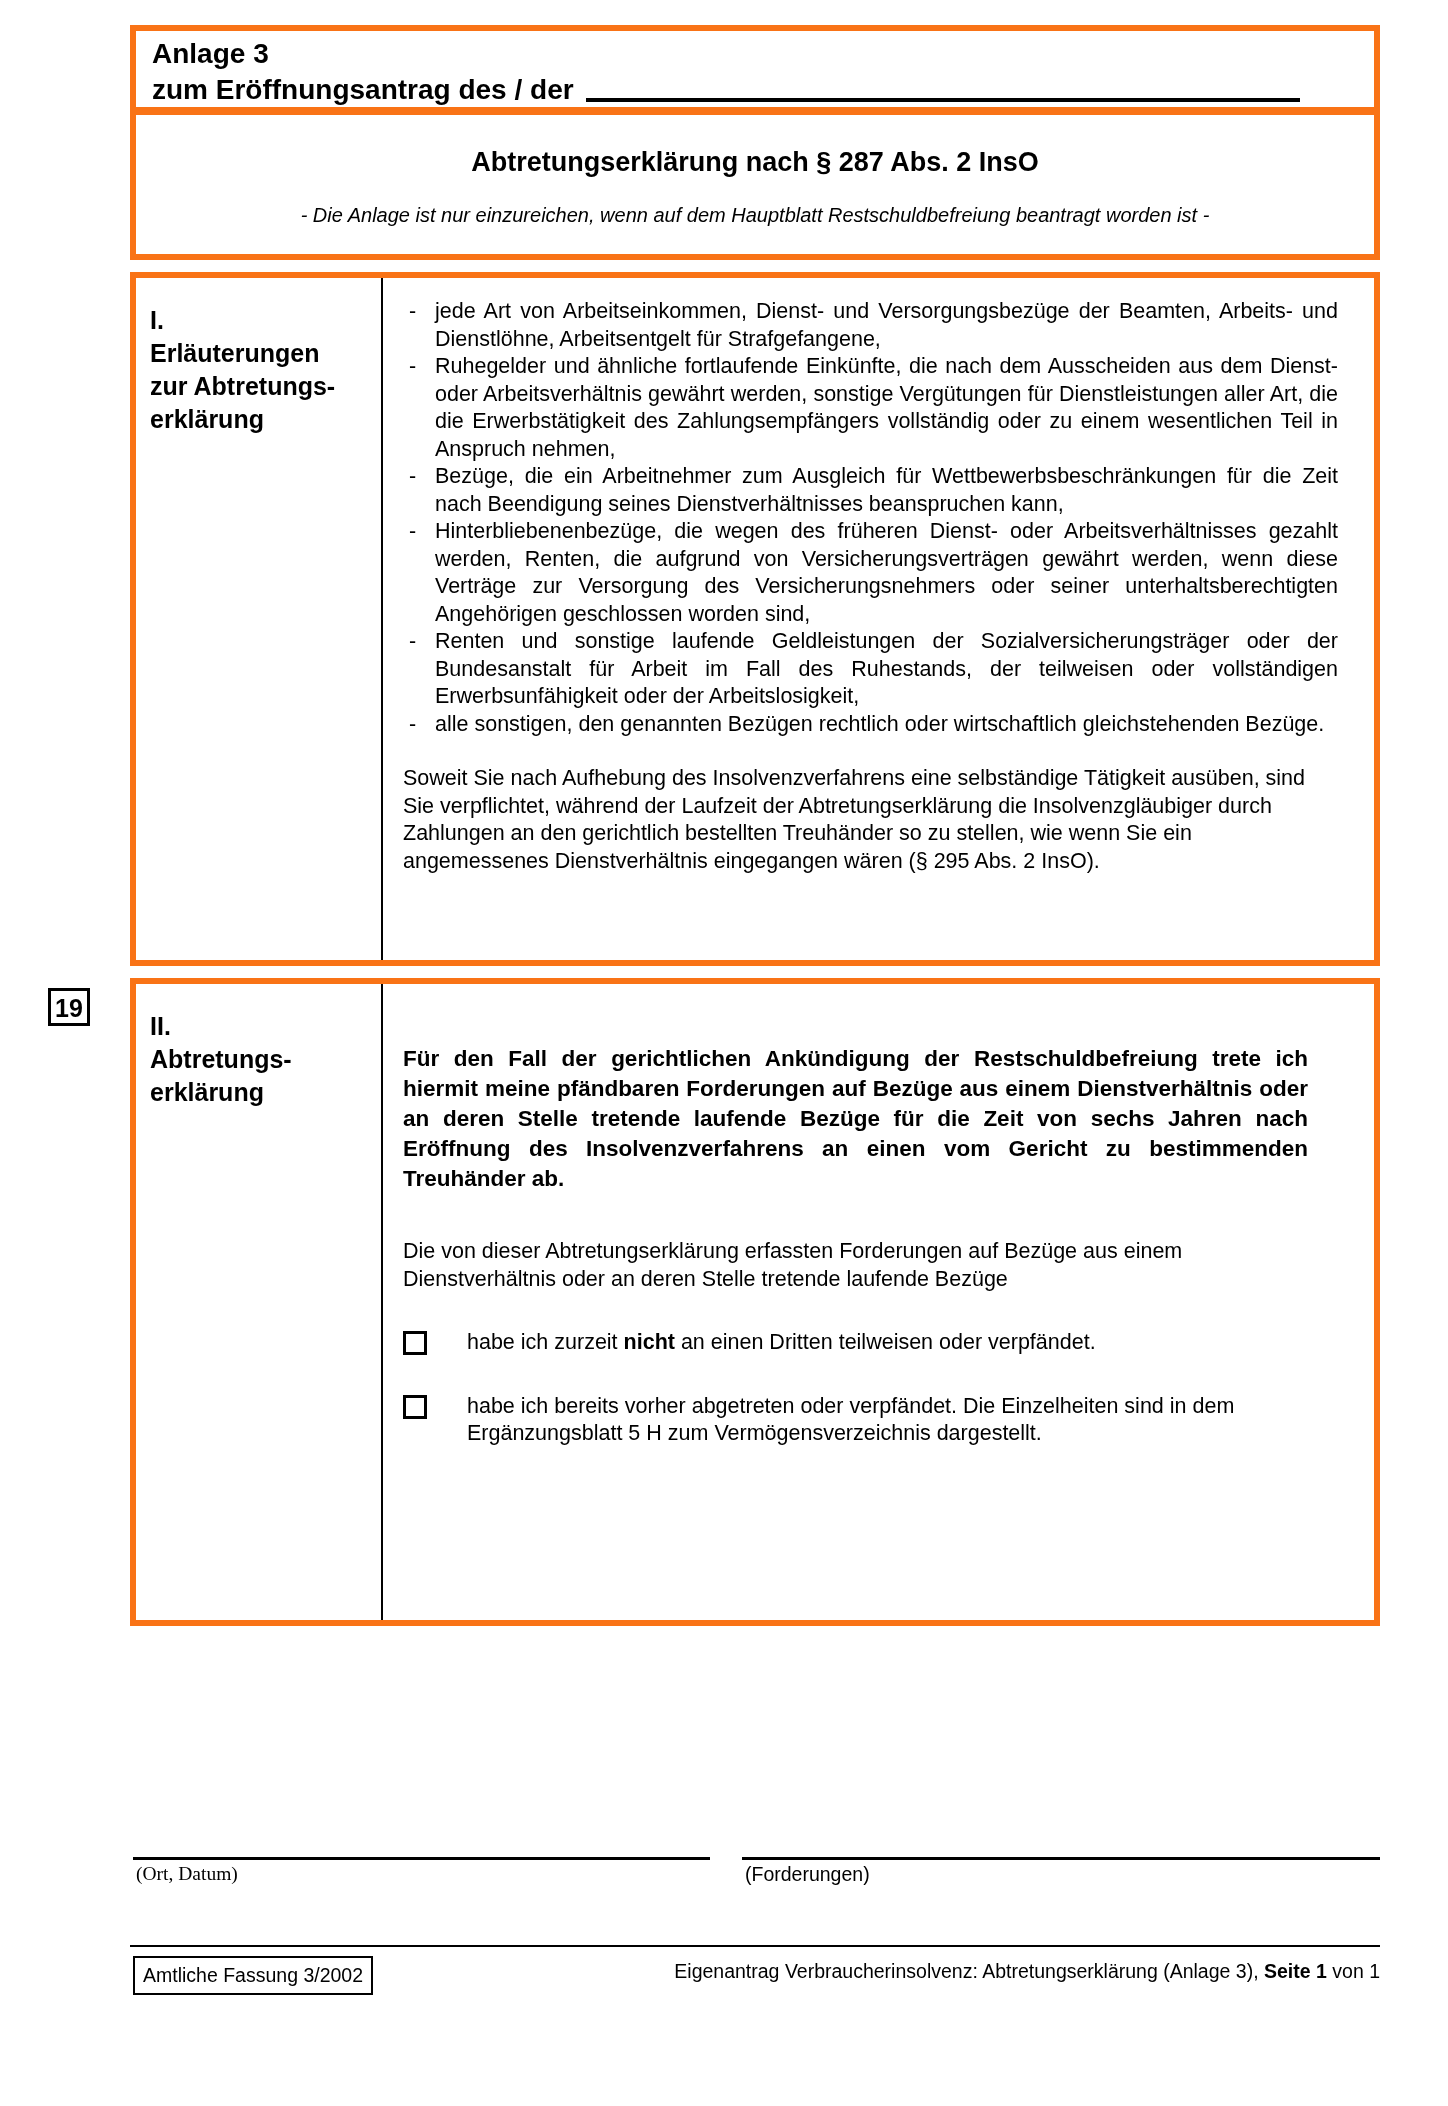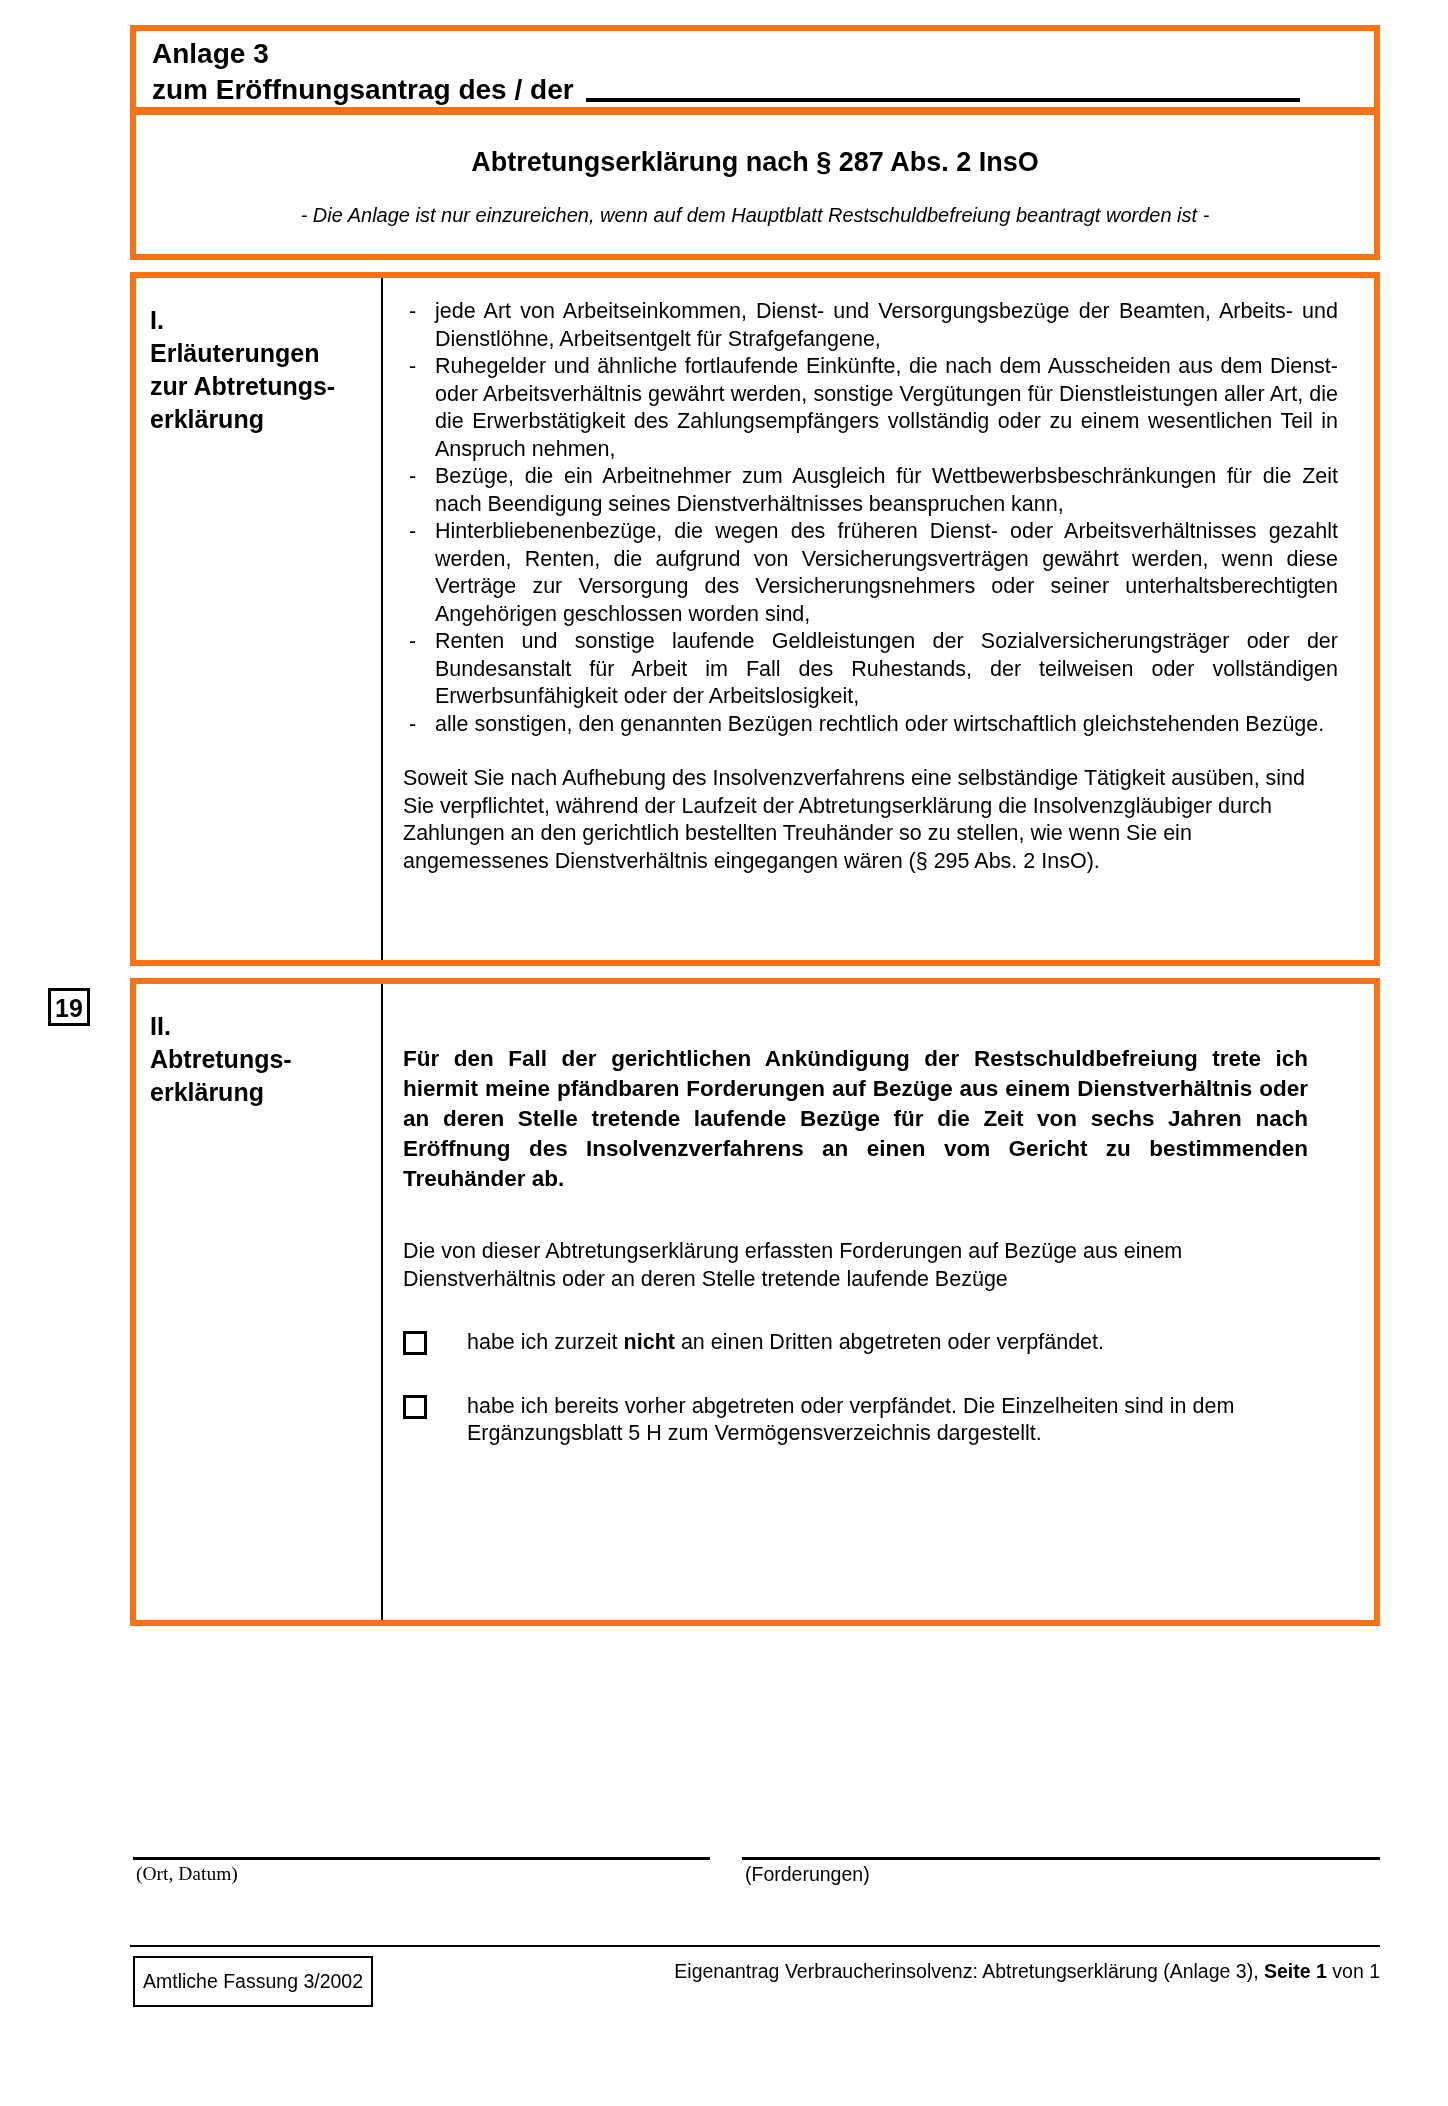--- a/index.html
+++ b/index.html
@@ -53,21 +53,21 @@
   .sig1 { left:133px; top:1857px; width:577px; }
   .sig2 { left:742px; top:1857px; width:638px; }
   .siglabel { position:absolute; font-size:19.5px; }
   .sig1-label { left:136px; top:1863px;font-family:Liberation Serif, serif; }
   .sig2-label { left:745px; top:1863px; }
 
   
   .footer-rule { position:absolute; left:130px; top:1945px; width:1250px; border-top:2px solid #000; height:0; }
   .footer-left {
     position:absolute; left:133px; top:1956px; border:2px solid #000;
-    padding:12px 8px; font-size:19.5px;
+    padding:6px 8px; font-size:19.5px;
   }
   .footer-right { position:absolute; right:68px; top:1960px; font-size:19.5px; white-space:nowrap; }
   .b { font-weight:bold; }
 </style>
 </head>
 <body>
 
 <div class="page">
 
   <div class="box hdr">
@@ -127,21 +127,21 @@
     <div class="sec-label">
       <div>II.</div>
       <div>Abtretungs-</div>
       <div>erklärung</div>
     </div>
     <div class="sec-body">
       <div class="declaration">Für den Fall der gerichtlichen Ankündigung der Restschuldbefreiung trete ich hiermit meine pfändbaren Forderungen auf Bezüge aus einem Dienstverhältnis oder an deren Stelle tretende laufende Bezüge für die Zeit von sechs Jahren nach Eröffnung des Insolvenzverfahrens an einen vom Gericht zu bestimmenden Treuhänder ab.</div>
       <div class="assigned-intro">Die von dieser Abtretungserklärung erfassten Forderungen auf Bezüge aus einem Dienstverhältnis oder an deren Stelle tretende laufende Bezüge</div>
       <div class="option-row">
         <span class="checkbox"></span>
-        <span class="option-text"><span>habe ich zurzeit </span><span class="b">nicht</span><span> an einen Dritten abgetreten oder verpfändet.</span></span>
+        <span class="option-text"><span>habe ich zurzeit </span><span class="b">nicht</span><span> an einen Dritten teilweisen oder verpfändet.</span></span>
       </div>
       <div class="option-row">
         <span class="checkbox"></span>
         <span class="option-text">habe ich bereits vorher abgetreten oder verpfändet. Die Einzelheiten sind in dem Ergänzungsblatt 5 H zum Vermögensverzeichnis dargestellt.</span>
       </div>
     </div>
   </div>
 
   <div class="sigline sig1"></div>
   <div class="siglabel sig1-label">(Ort, Datum)</div>

